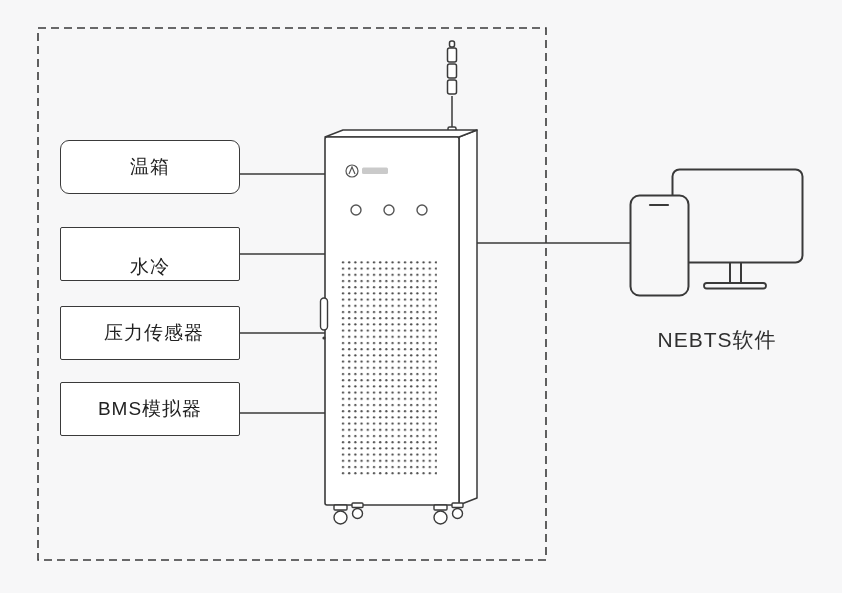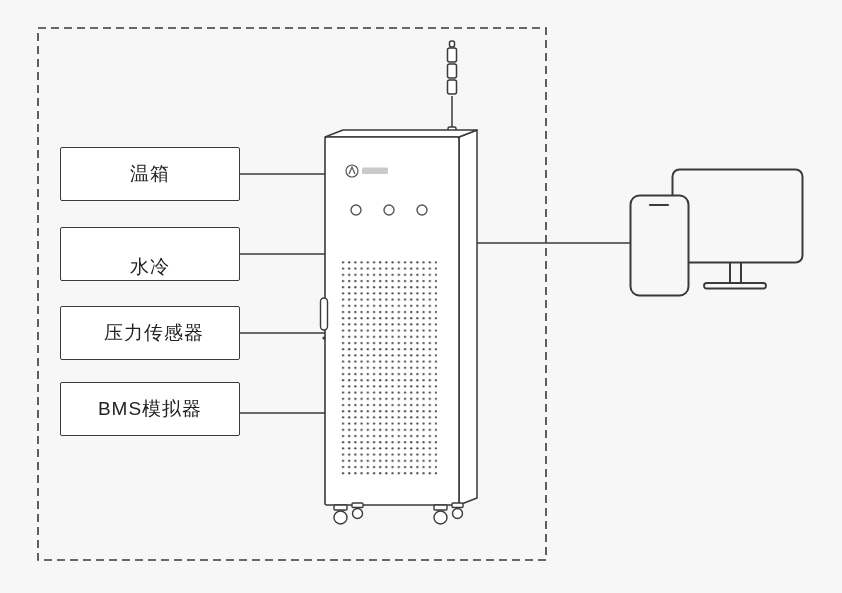--- a/index.html
+++ b/index.html
@@ -20,21 +20,21 @@
     position:absolute;
     left:60px;width:180px;height:54px;
     background:#ffffff;
     border:1.6px solid #3a3a3a;
     border-radius:2px;
     display:flex;align-items:center;justify-content:center;
     font-size:19px;color:#222;
     letter-spacing:1px;
     box-sizing:border-box;
   }
-  .box-1{top:147px;}
+  .box-1{top:140px;border-radius:9px;}
   .box-2{top:227px;align-items:flex-end;}
   .box-3{top:306px;padding-left:8px;}
   .box-4{top:382px;}
   .software-label{
     position:absolute;
     left:626px;top:326px;width:182px;
     text-align:center;
     font-size:21px;color:#2f2f2f;
     letter-spacing:1px;
   }
@@ -128,14 +128,15 @@
   <div class="comp-box box-2">
     <span>水冷</span>
   </div>
   <div class="comp-box box-3">
     <span>压力传感器</span>
   </div>
   <div class="comp-box box-4">
     <span>BMS模拟器</span>
   </div>
 
+  <div class="software-label">NEBTS软件</div>
 
 </div>
 
 </body></html>

